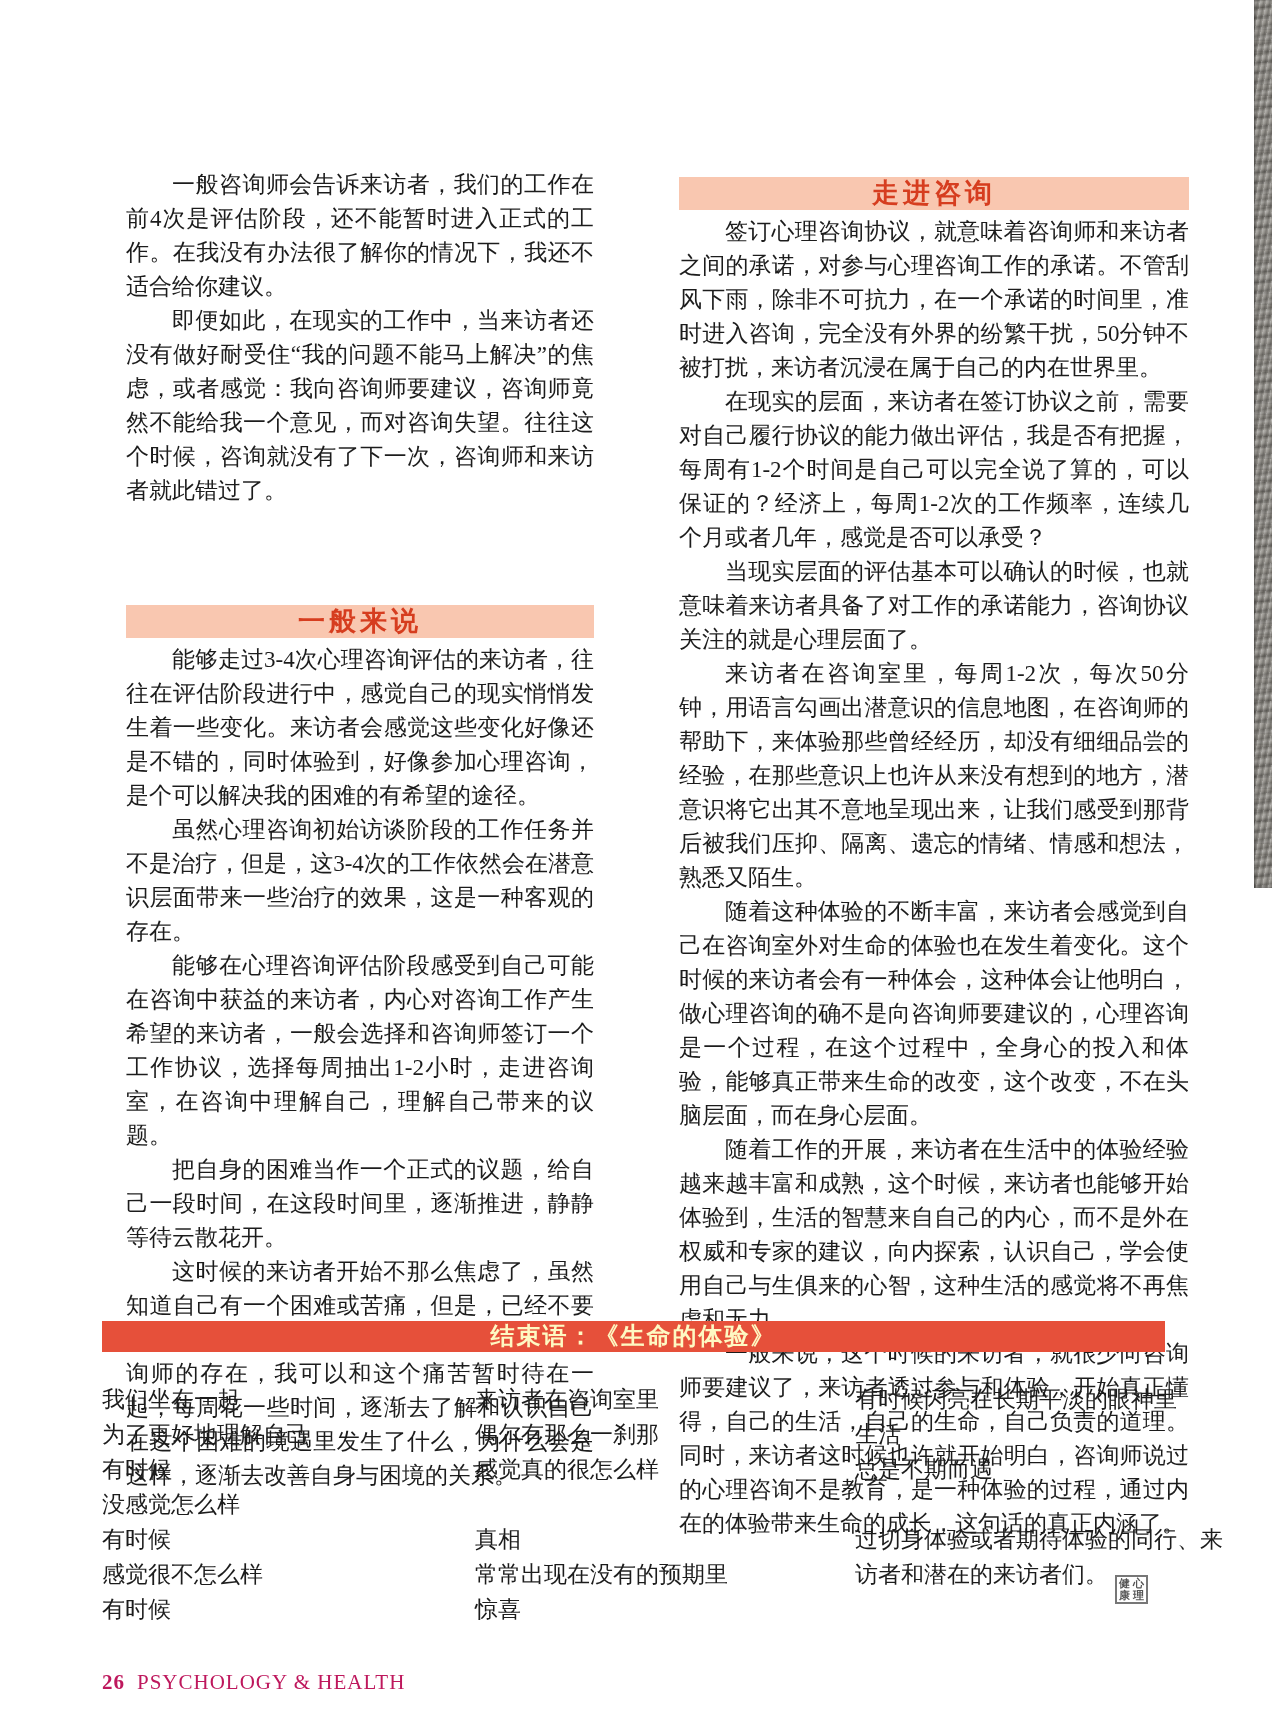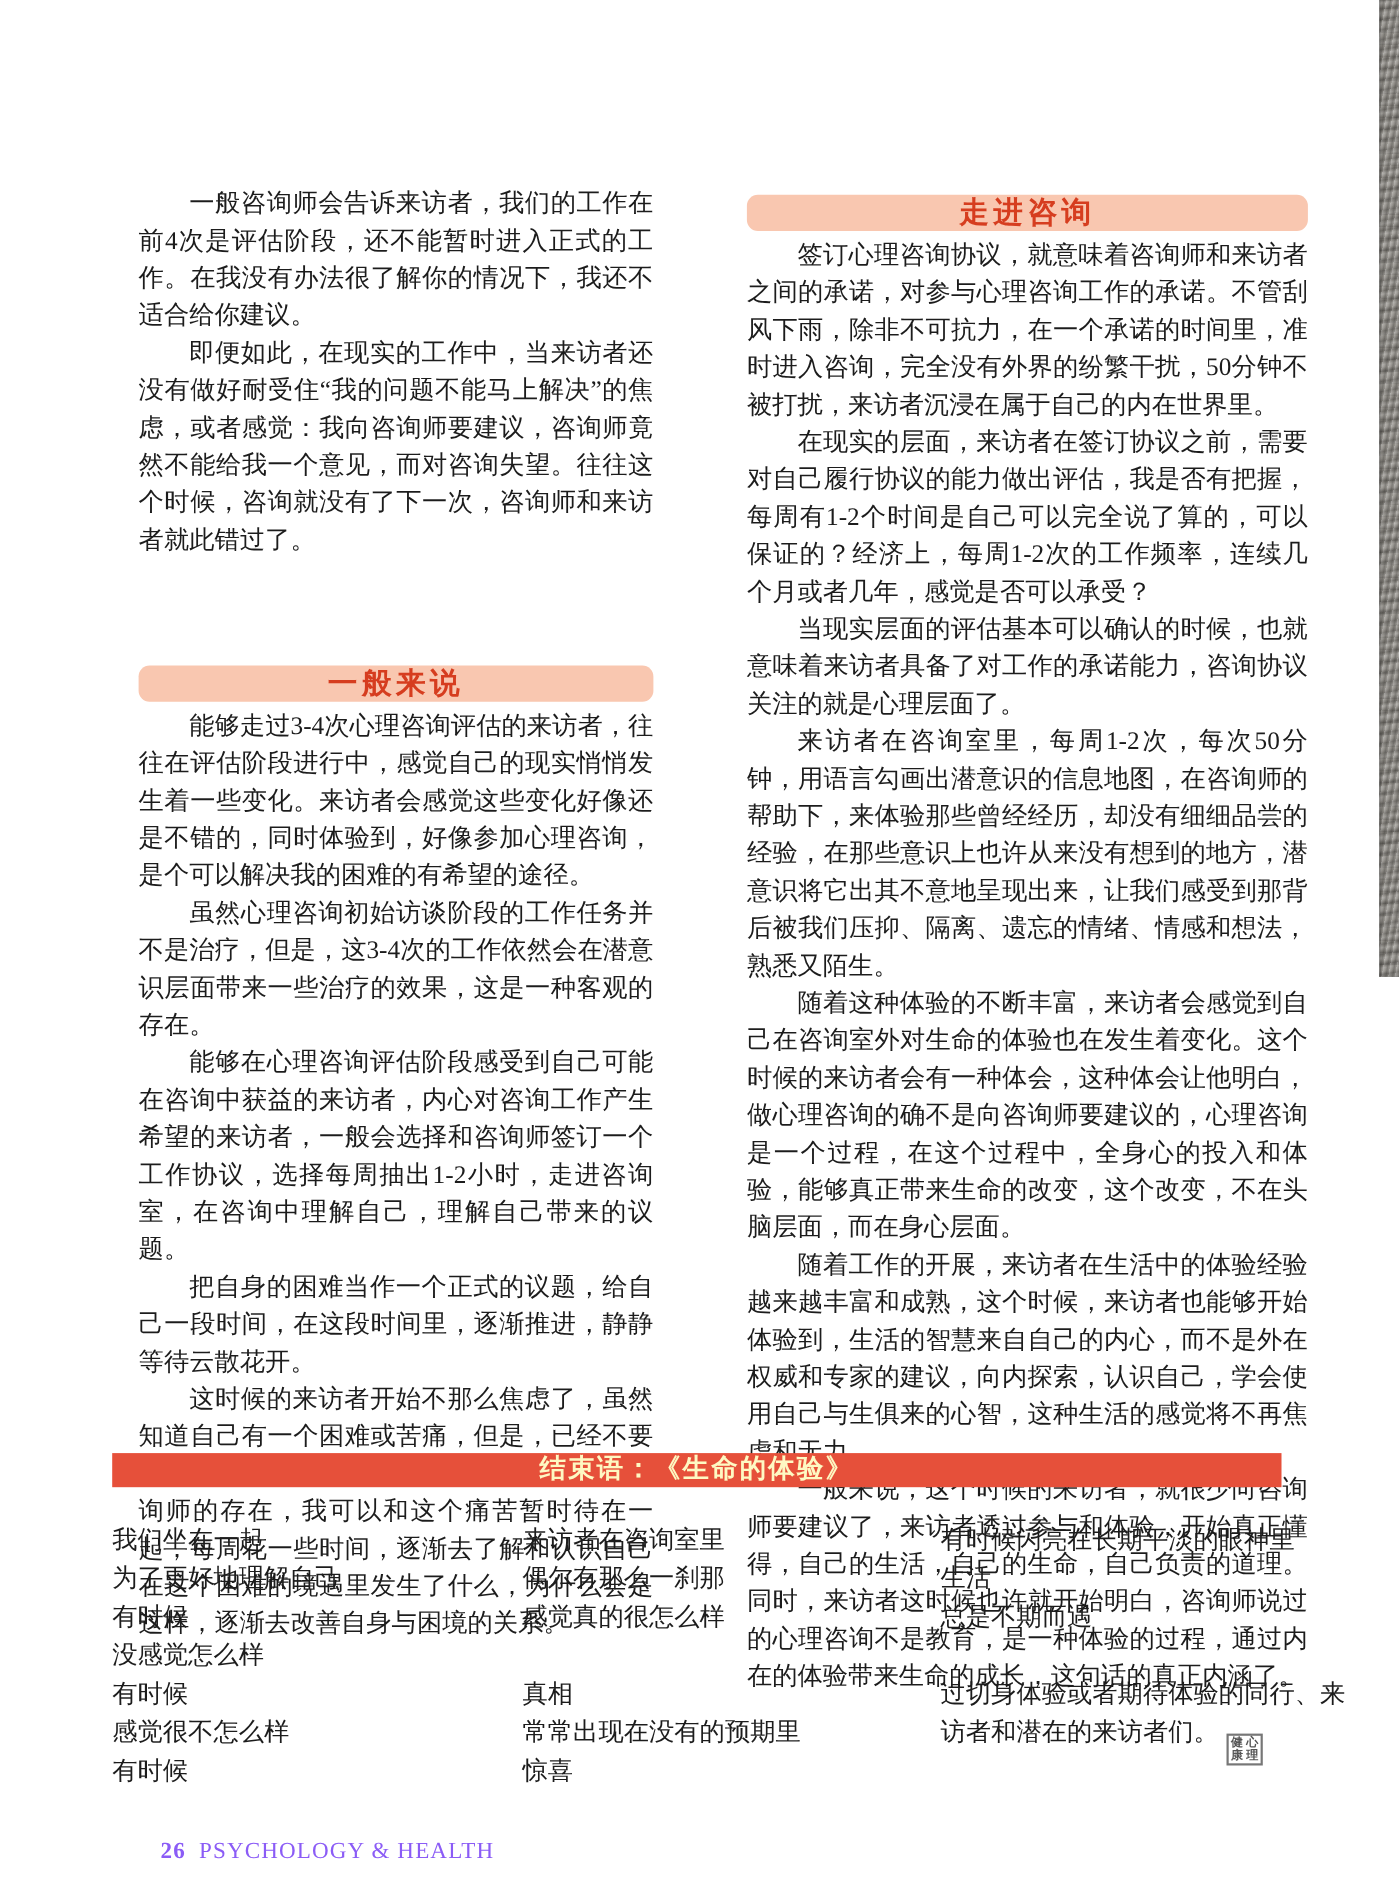--- a/index.html
+++ b/index.html
@@ -35,21 +35,20 @@
   .section-gap { height:97px; }
   .section-banner {
     height:33px; line-height:33px;
     background:#f9c7b0;
     color:#d63d1f;
     font-size:27px; font-weight:bold;
     letter-spacing:4px;
     text-align:center;
     text-indent:0;
     margin-bottom:5px;
-    border-radius:10px;
   }
   .closing-banner {
     position:absolute; left:102px; top:1321px;
     width:1063px; height:31px; line-height:31px;
     background:#e6503a;
     color:#fef9c3;
     font-size:24px; font-weight:bold;
     letter-spacing:2px;
     text-align:center;
   }
@@ -72,21 +71,21 @@
     padding:1px 2px;
     margin-left:7px;
     vertical-align:-5px;
     font-size:11px; line-height:11px;
     font-weight:bold;
     color:#555;
     letter-spacing:0;
   }
   .footer {
     position:absolute; left:102px; top:1670px;
-    font-size:21px; letter-spacing:1px; color:#8b5cf6;margin-left:44px;
+    font-size:21px; letter-spacing:1px; color:#be185d;
   }
   .footer .page-num { font-weight:bold; margin-right:12px; }
 </style>
 </head>
 <body>
 
 <div class="page">
 
   <div class="texture-strip"></div>
 

